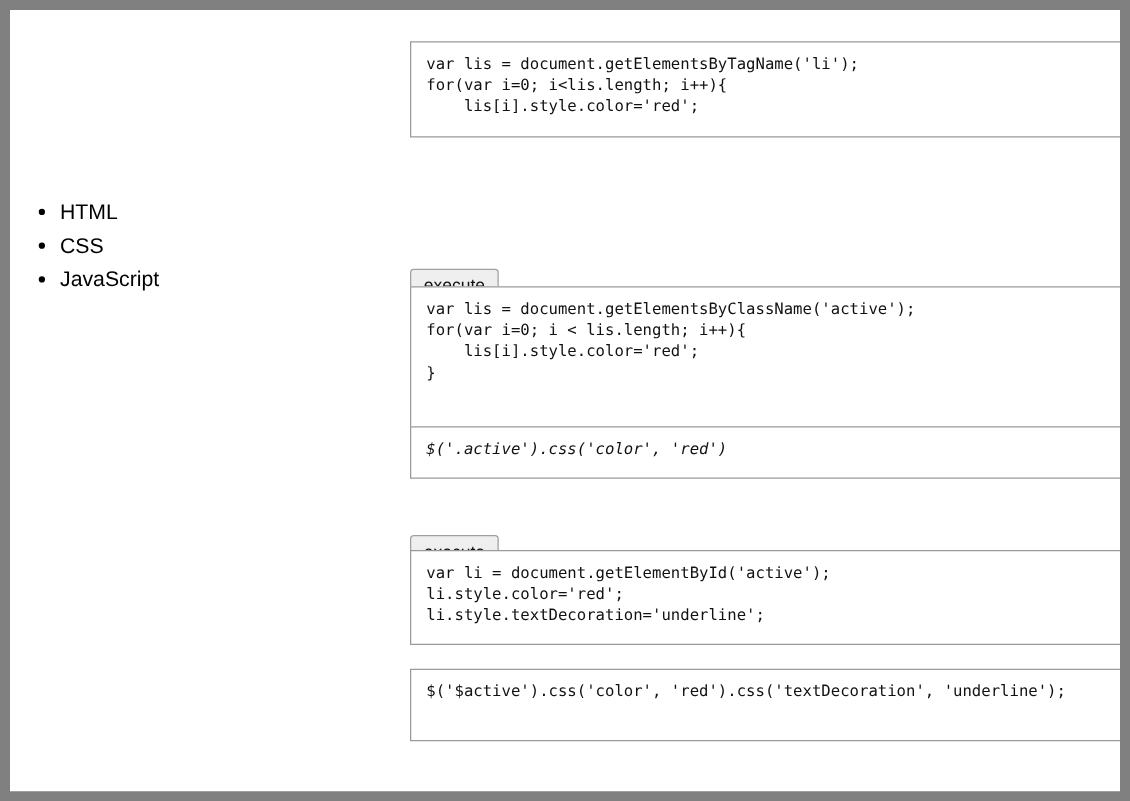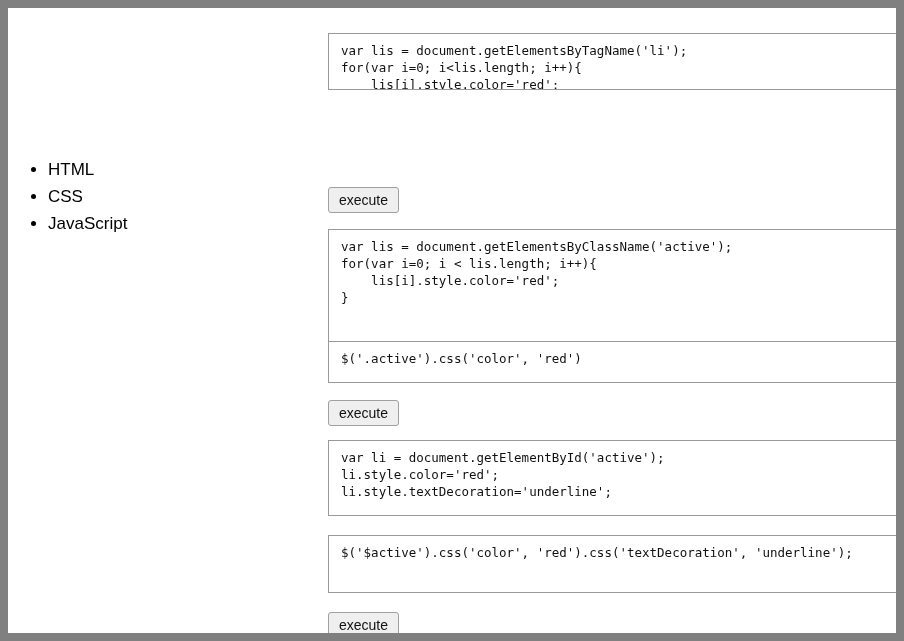--- a/index.html
+++ b/index.html
@@ -77,28 +77,29 @@
     padding: 0 10px;
     background: #efefef;
     border: 1px solid #a0a0a0;
     border-radius: 3px;
     font-family: "Liberation Sans", sans-serif;
     font-size: 14px;
     color: #111111;
     cursor: pointer;
     line-height: 24px;
     text-align: center;
+    margin-top: 28px;
   }
 
   
-  #code-1    { top: 25px;  height: 57px; }
+  #code-1    { top: 25px;  height: 77px; }
   #code-2    { top: 118px; height: 43px; }
   #btn-1     { top: 179px; }
   #code-3    { top: 221px; height: 115px; }
-  #code-4    { top: 333px; height: 42px; }
+  #code-4    { top: 333px; height: 42px; font-style: italic; }
   #btn-2     { top: 392px; }
   #code-5    { top: 432px; height: 76px; }
   #code-6    { top: 527px; height: 58px; }
   #btn-3     { top: 604px; }
 </style>
 </head>
 <body>
 
 <div id="page">
 

